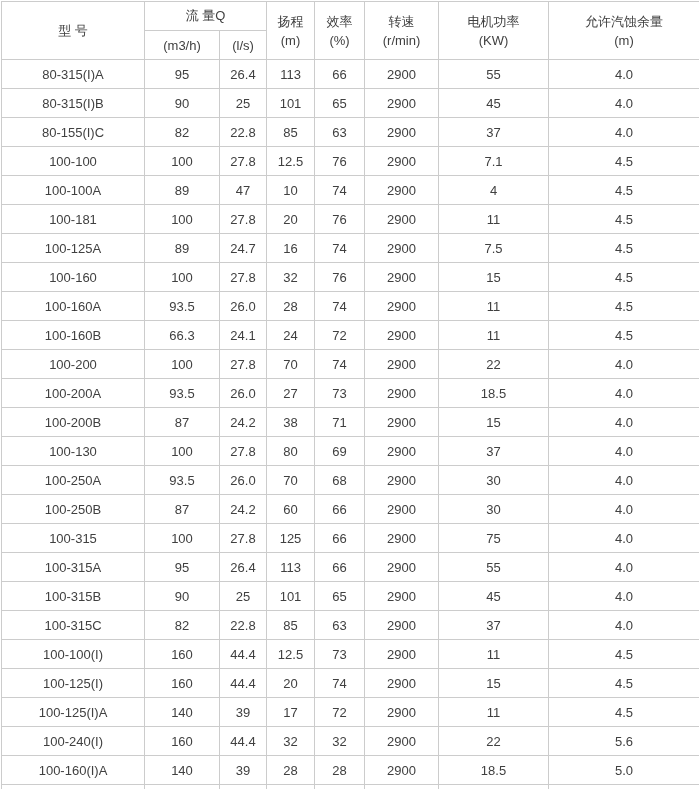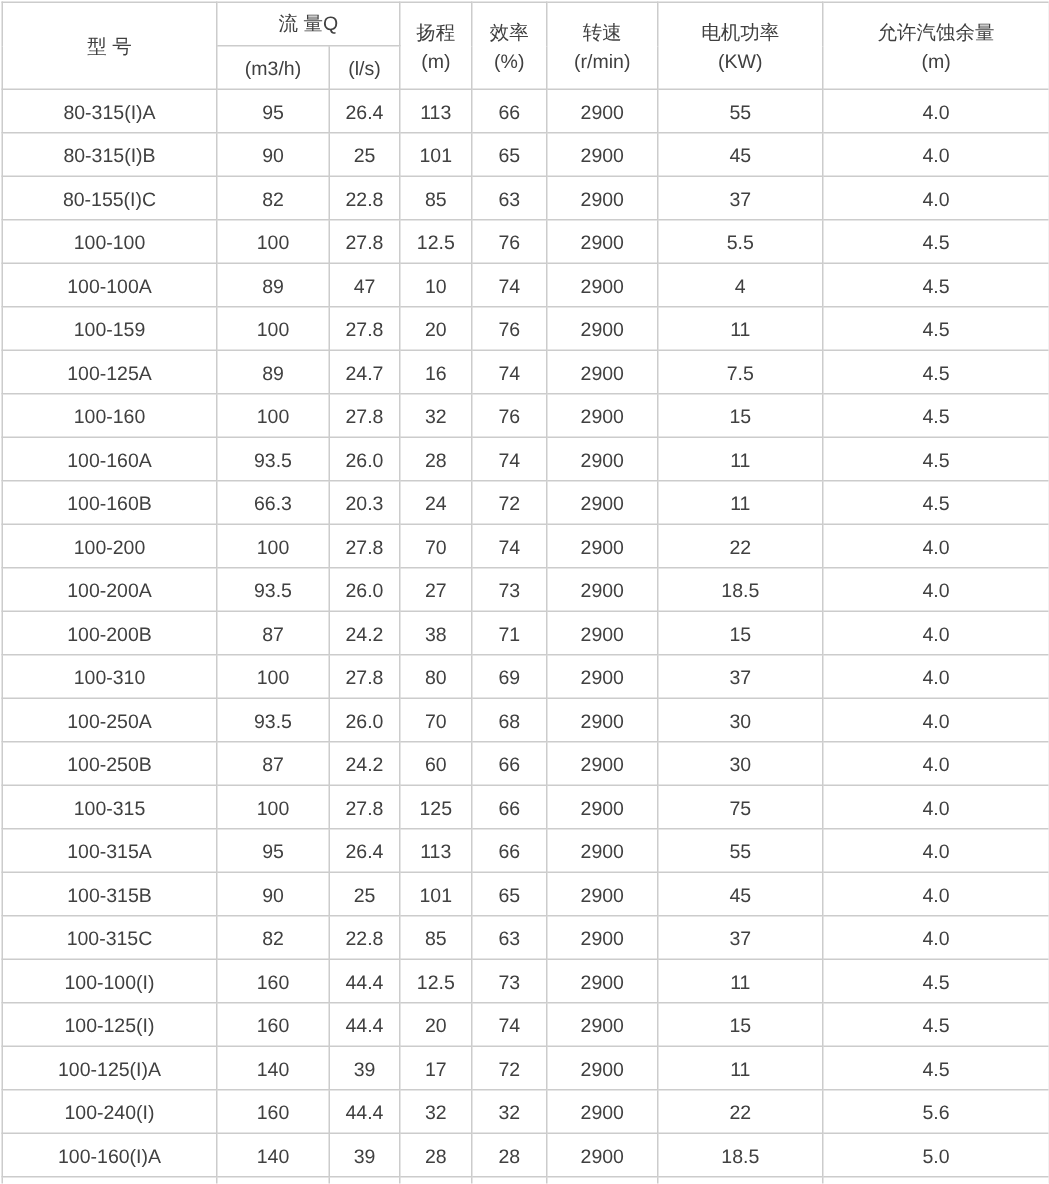--- a/index.html
+++ b/index.html
@@ -122,35 +122,35 @@
           <td>37</td>
           <td>4.0</td>
         </tr>
         <tr>
           <td>100-100</td>
           <td>100</td>
           <td>27.8</td>
           <td>12.5</td>
           <td>76</td>
           <td>2900</td>
-          <td>5.5</td>
+          <td>7.1</td>
           <td>4.5</td>
         </tr>
         <tr>
           <td>100-100A</td>
           <td>89</td>
           <td>47</td>
           <td>10</td>
           <td>74</td>
           <td>2900</td>
           <td>4</td>
           <td>4.5</td>
         </tr>
         <tr>
-          <td>100-159</td>
+          <td>100-181</td>
           <td>100</td>
           <td>27.8</td>
           <td>20</td>
           <td>76</td>
           <td>2900</td>
           <td>11</td>
           <td>4.5</td>
         </tr>
         <tr>
           <td>100-125A</td>
@@ -178,21 +178,21 @@
           <td>26.0</td>
           <td>28</td>
           <td>74</td>
           <td>2900</td>
           <td>11</td>
           <td>4.5</td>
         </tr>
         <tr>
           <td>100-160B</td>
           <td>66.3</td>
-          <td>20.3</td>
+          <td>24.1</td>
           <td>24</td>
           <td>72</td>
           <td>2900</td>
           <td>11</td>
           <td>4.5</td>
         </tr>
         <tr>
           <td>100-200</td>
           <td>100</td>
           <td>27.8</td>
@@ -216,21 +216,21 @@
           <td>100-200B</td>
           <td>87</td>
           <td>24.2</td>
           <td>38</td>
           <td>71</td>
           <td>2900</td>
           <td>15</td>
           <td>4.0</td>
         </tr>
         <tr>
-          <td>100-310</td>
+          <td>100-130</td>
           <td>100</td>
           <td>27.8</td>
           <td>80</td>
           <td>69</td>
           <td>2900</td>
           <td>37</td>
           <td>4.0</td>
         </tr>
         <tr>
           <td>100-250A</td>

